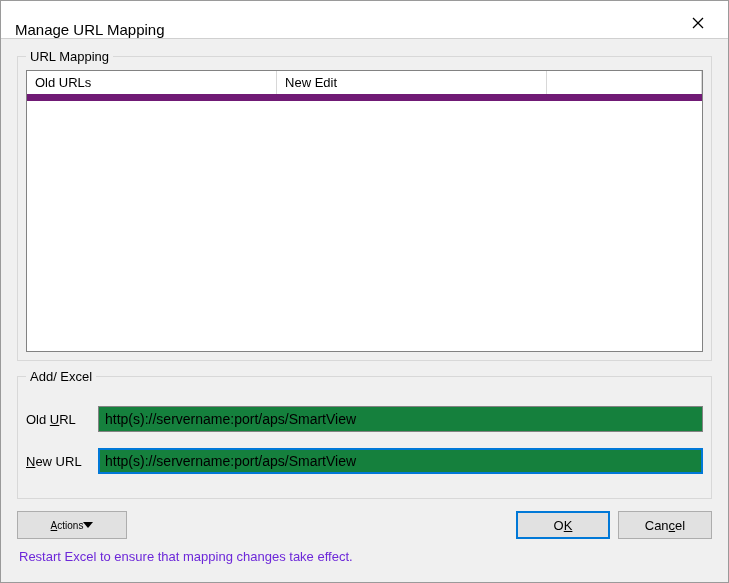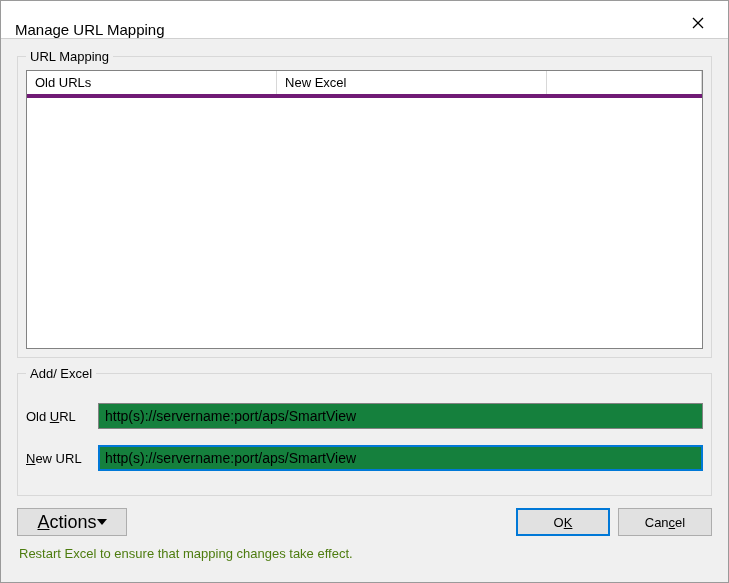--- a/index.html
+++ b/index.html
@@ -66,21 +66,21 @@
   .table-wrap table {
     width: 100%;
     border-collapse: collapse;
     table-layout: fixed;
   }
   .table-wrap th {
     text-align: left;
     font-weight: normal;
     background: #fff;
     border-right: 1px solid #d8d8d8;
-    border-bottom: 4px solid #701a75;
+    border-bottom: 7px solid #701a75;
     padding: 4px 8px;
     height: 24px;
   }
   .table-body {
     height: 250px;
     background: #fff;
   }
   
   .form-row {
     display: flex;
@@ -130,36 +130,36 @@
   button.win.default {
     border: 1px solid #0078d7;
     box-shadow: 0 0 0 1px #0078d7 inset;
   }
   button.actions {
     height: 28px;
     width: 110px;
     background: #e1e1e1;
     border: 1px solid #adadad;
     font-family: inherit;
-    font-size: 18px;
+    font-size: 10px;
     display: inline-flex;
     align-items: center;
     justify-content: center;
     cursor: pointer;
   }
   .chevron {
     width: 0; height: 0;
     border-left: 5px solid transparent;
     border-right: 5px solid transparent;
     border-top: 6px solid #000;
     display: inline-block;
   }
   .hint {
     font-size: 13px;
-    color: #4d7c0f;
+    color: #6d28d9;
     padding: 4px 2px 0 2px;
   }
 </style>
 </head>
 <body>
 
 <div class="window">
 
   <div class="titlebar">
     <div class="title">Manage URL Mapping</div>
@@ -178,21 +178,21 @@
       <div class="table-wrap">
         <table>
           <colgroup>
             <col style="width:37%">
             <col style="width:40%">
             <col>
           </colgroup>
           <thead>
             <tr>
               <th>Old URLs</th>
-              <th>New Excel</th>
+              <th>New Edit</th>
               <th></th>
             </tr>
           </thead>
         </table>
         <div class="table-body"></div>
       </div>
     </fieldset>
 
     <fieldset class="group">
       <legend>Add/ Excel</legend>

